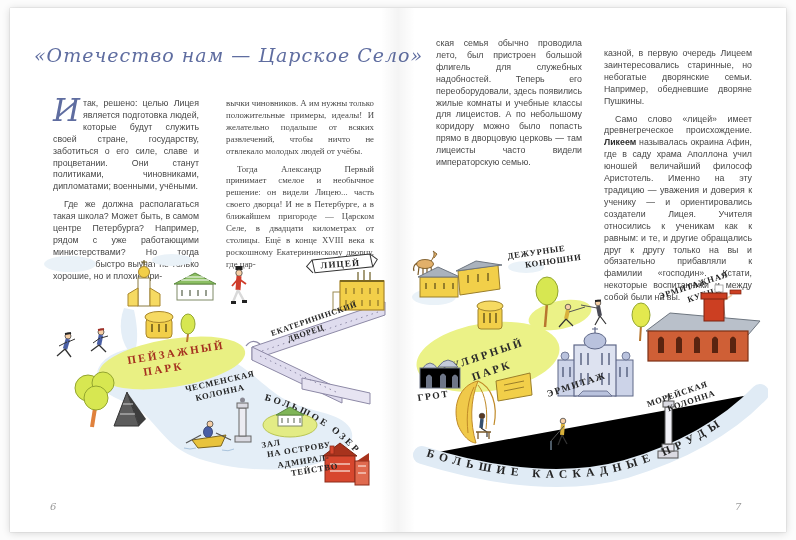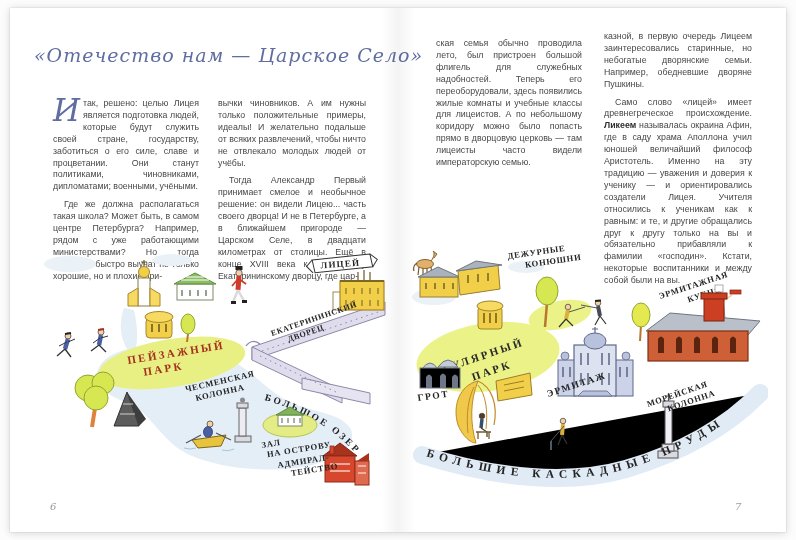--- a/index.html
+++ b/index.html
@@ -30,23 +30,23 @@
     color:#474747; text-align:justify;
   }
   .col p { margin:6px; }
   .col p.indent { text-indent:11px; }
   .col b { color:#2e2e2e; }
   .dropcap {
     float:left; font-family:"DejaVu Serif", serif; font-style:italic;
     font-size:31px; line-height:23px; color:#5f6da0; margin:1px 3px 0 0;
   }
   .c1 { left:37px;  top:84px; width:158px; }
-  .c2 { left:202px; top:84px; width:160px; }
+  .c2 { left:210px; top:84px; width:160px;font-family:Liberation Serif, serif; }
   .c3 { left:420px; top:24px; width:158px; }
-  .c4 { left:588px; top:17px; width:160px; }
+  .c4 { left:588px; top:34px; width:160px; }
   .pagenum {
     position:absolute; font-family:"DejaVu Serif", serif; font-style:italic;
     font-size:10px; color:#9a9a9a;
   }
   .pn-left  { left:40px;  top:493px; }
   .pn-right { left:725px; top:493px; }
   .mapsvg { position:absolute; }
   .map-left  { left:30px;  top:242px; }
   .map-right { left:398px; top:237px; }
   svg text {

